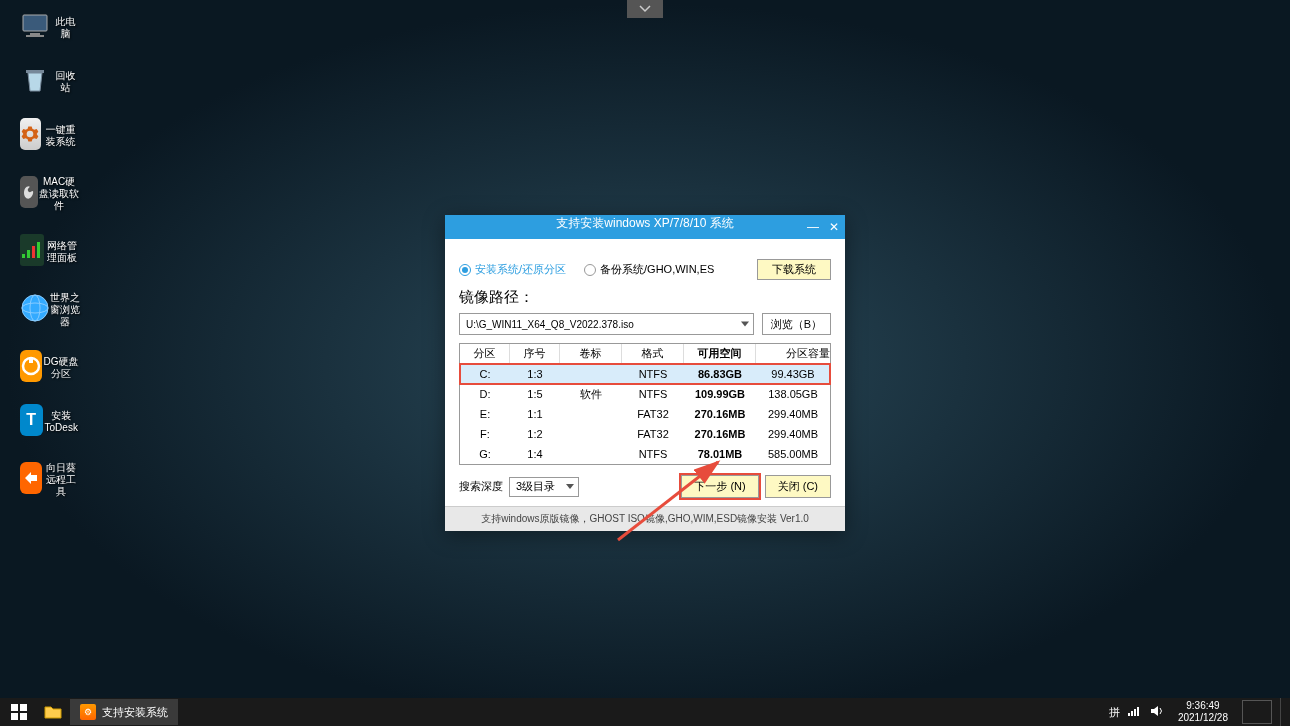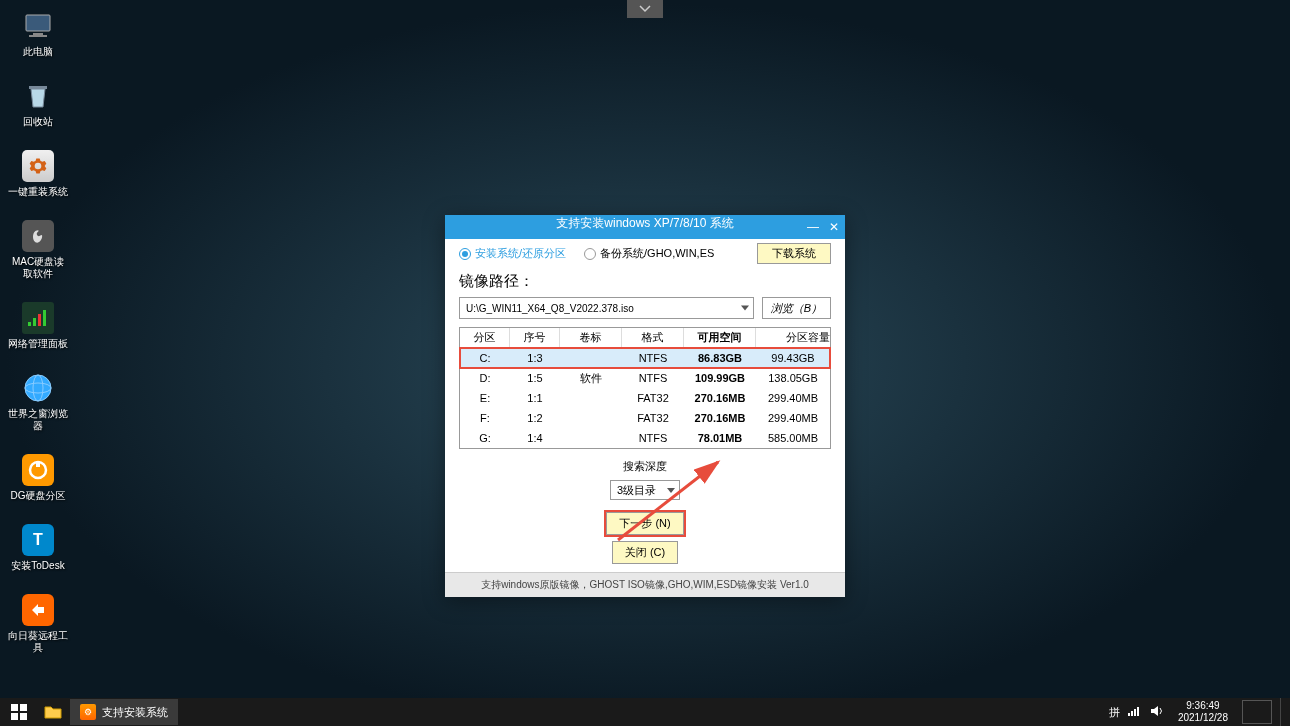--- a/index.html
+++ b/index.html
@@ -4,56 +4,56 @@
 <style>
 * { margin: 0; padding: 0; box-sizing: border-box; font-family: "Microsoft YaHei", SimSun, sans-serif; }
 body { width: 1290px; height: 726px; overflow: hidden; background: radial-gradient(ellipse at center, #2a4a5a 0%, #0a1822 70%); position: relative; }
 
 
 .top-tab { position: absolute; top: 0; left: 50%; transform: translateX(-50%); width: 36px; height: 18px; background: #555; display: flex; align-items: center; justify-content: center; cursor: pointer; }
 .top-tab svg { fill: #ccc; }
 
 
 .desktop { position: absolute; top: 10px; left: 8px; display: flex; flex-direction: column; gap: 22px; }
-.dicon { width: 60px; display: flex; flex-direction: column; align-items: center; cursor: pointer; }
+.dicon { width: 60px; display: flex; flex-direction: row; align-items: center; cursor: pointer; margin-left: 12px; }
 .dicon .ibox { width: 32px; height: 32px; display: flex; align-items: center; justify-content: center; border-radius: 4px; }
 .dicon .lbl { color: #fff; font-size: 10px; text-align: center; margin-top: 4px; text-shadow: 1px 1px 2px #000; line-height: 12px; }
 
 
 .dlg { position: absolute; left: 445px; top: 215px; width: 400px; background: #fff; box-shadow: 0 4px 20px rgba(0,0,0,.4); }
 .titlebar { height: 24px; background: #2d9ee0; display: flex; align-items: flex-start; justify-content: center; position: relative; }
 .titlebar .t { color: #fff; font-size: 12px; }
 .titlebar .btns { position: absolute; right: 6px; top: 0; height: 24px; display: flex; align-items: center; gap: 10px; }
 .titlebar .btns span { color: #fff; font-size: 12px; cursor: pointer; font-family: Arial; }
 
-.body { padding: 4px 14px 8px; }
+.body { padding: 20px 14px 8px; }
 .optrow { display: flex; align-items: center; gap: 18px; font-size: 11px; }
 .radio { display: flex; align-items: center; gap: 4px; cursor: pointer; }
 .radio .rcirc { width: 12px; height: 12px; border: 1px solid #999; border-radius: 50%; display: flex; align-items: center; justify-content: center; }
 .radio.sel .rcirc { border-color: #2d9ee0; }
 .radio.sel .rcirc::after { content: ""; width: 6px; height: 6px; background: #2d9ee0; border-radius: 50%; }
 .radio.sel span { color: #2d9ee0; }
 .dlbtn { margin-left: auto; border: 1px solid #999; padding: 2px 14px; font-size: 11px; cursor: pointer; background: #fef9c3; }
 
 .lbl2 { font-size: 15px; margin-top: 8px; }
 .pathrow { display: flex; gap: 8px; margin-top: 6px; }
 .pathsel { flex: 1; border: 1px solid #999; height: 22px; display: flex; align-items: center; padding: 0 6px; font-size: 10px; position: relative; cursor: pointer; }
 .pathsel .arr { position: absolute; right: 4px; top: 50%; transform: translateY(-50%); border-left: 4px solid transparent; border-right: 4px solid transparent; border-top: 5px solid #555; }
-.browse { border: 1px solid #999; padding: 0 8px; height: 22px; display: flex; align-items: center; font-size: 11px; cursor: pointer; font-style: italic; }
+.browse { border: 1px solid #999; padding: 0 8px; height: 22px; display: flex; align-items: center; font-size: 11px; cursor: pointer; }
 
 .tbl { border: 1px solid #999; margin-top: 8px; font-size: 11px; }
 .thead { display: flex; background: #fff; border-bottom: 1px solid #ccc; }
 .thead div { padding: 2px 0; text-align: center; border-right: 1px solid #ddd; }
 .thead div:last-child { border-right: none; text-align: right; }
 .trow { display: flex; height: 20px; align-items: center; }
 .trow div { text-align: center; }
 .trow.hl { background: #d8ecfa; outline: 2px solid #e74c3c; outline-offset: -1px; position: relative; z-index: 2; }
 .c1 { width: 50px; } .c2 { width: 50px; } .c3 { width: 62px; } .c4 { width: 62px; } .c5 { width: 72px; font-weight: bold; } .c6 { flex: 1; }
 
-.botrow { display: flex; align-items: center; gap: 6px; margin-top: 10px; font-size: 11px; flex-direction: column; }
+.botrow { display: flex; align-items: center; gap: 6px; margin-top: 10px; font-size: 11px; }
 .sdsel { border: 1px solid #999; width: 70px; height: 20px; display: flex; align-items: center; padding: 0 6px; position: relative; cursor: pointer; }
 .sdsel .arr { position: absolute; right: 4px; border-left: 4px solid transparent; border-right: 4px solid transparent; border-top: 5px solid #555; }
 .btn { border: 1px solid #999; padding: 3px 12px; font-size: 11px; cursor: pointer; background: #fef9c3; }
 .btn.hl2 { outline: 2px solid #e74c3c; outline-offset: 0; }
 
 .footer { background: #e8e8e8; text-align: center; font-size: 10px; padding: 5px 0; color: #444; border-top: 1px solid #ccc; }
 
 
 .redarrow { position: absolute; pointer-events: none; }
 

